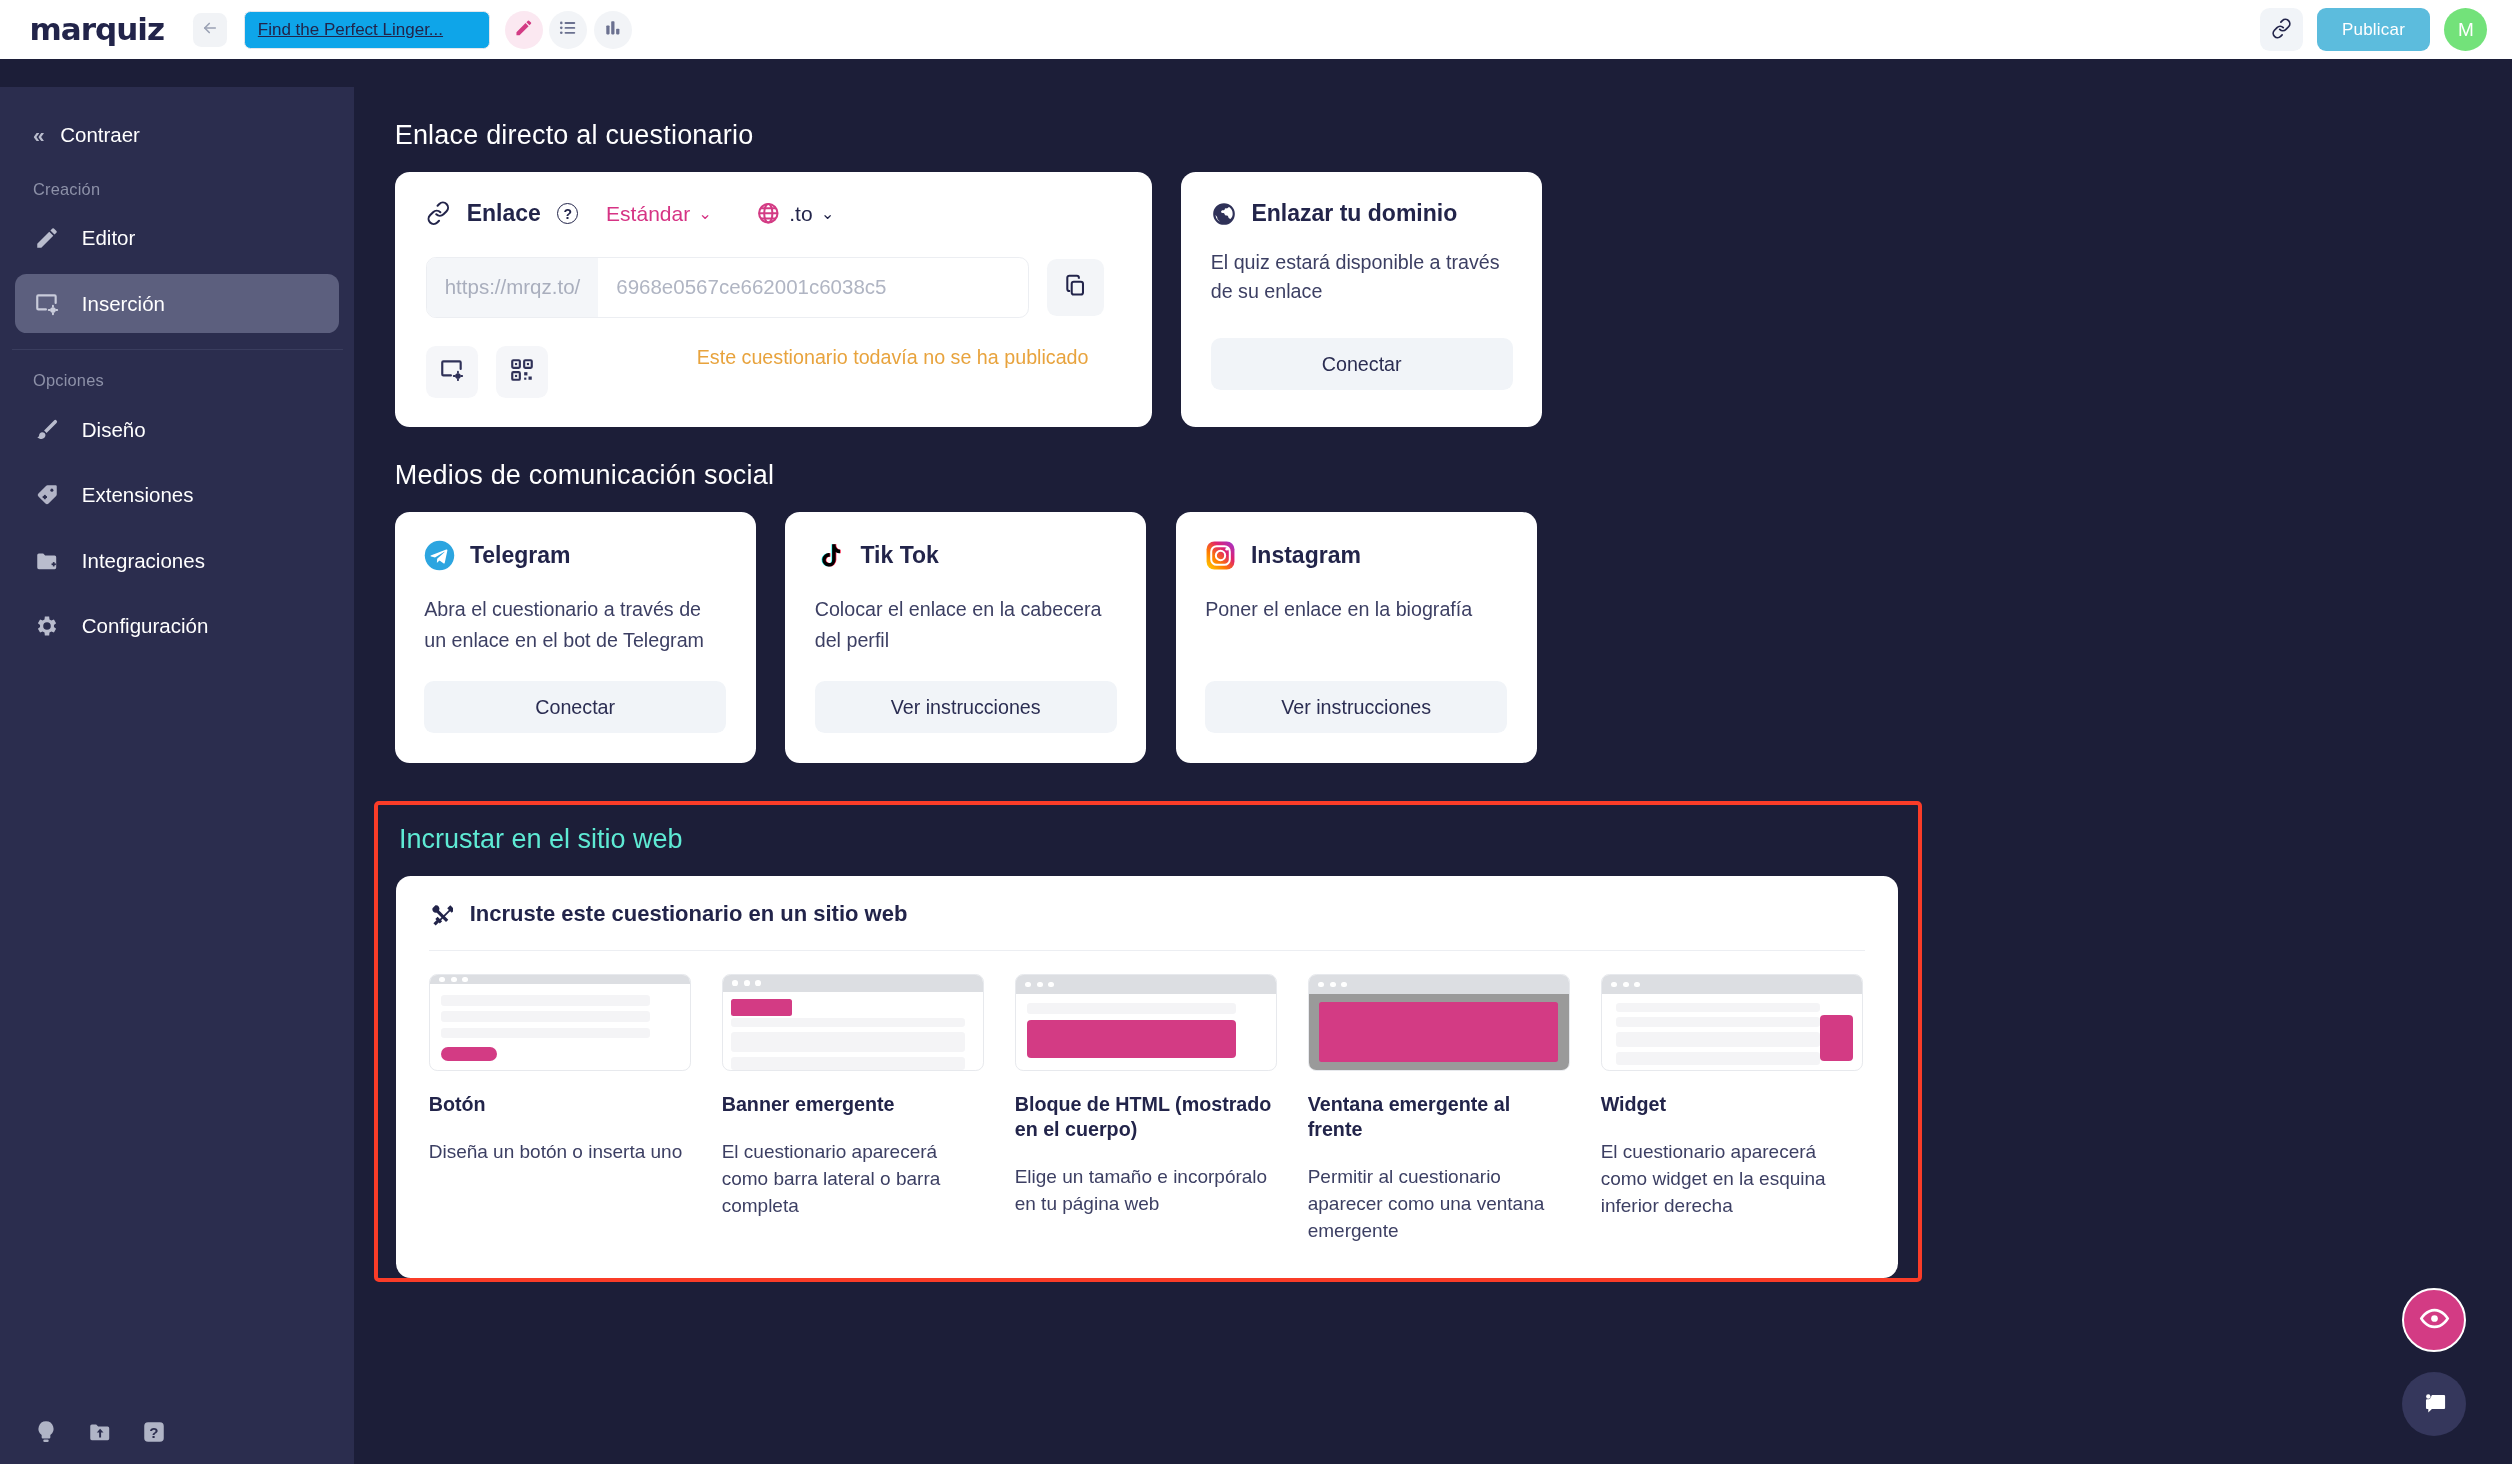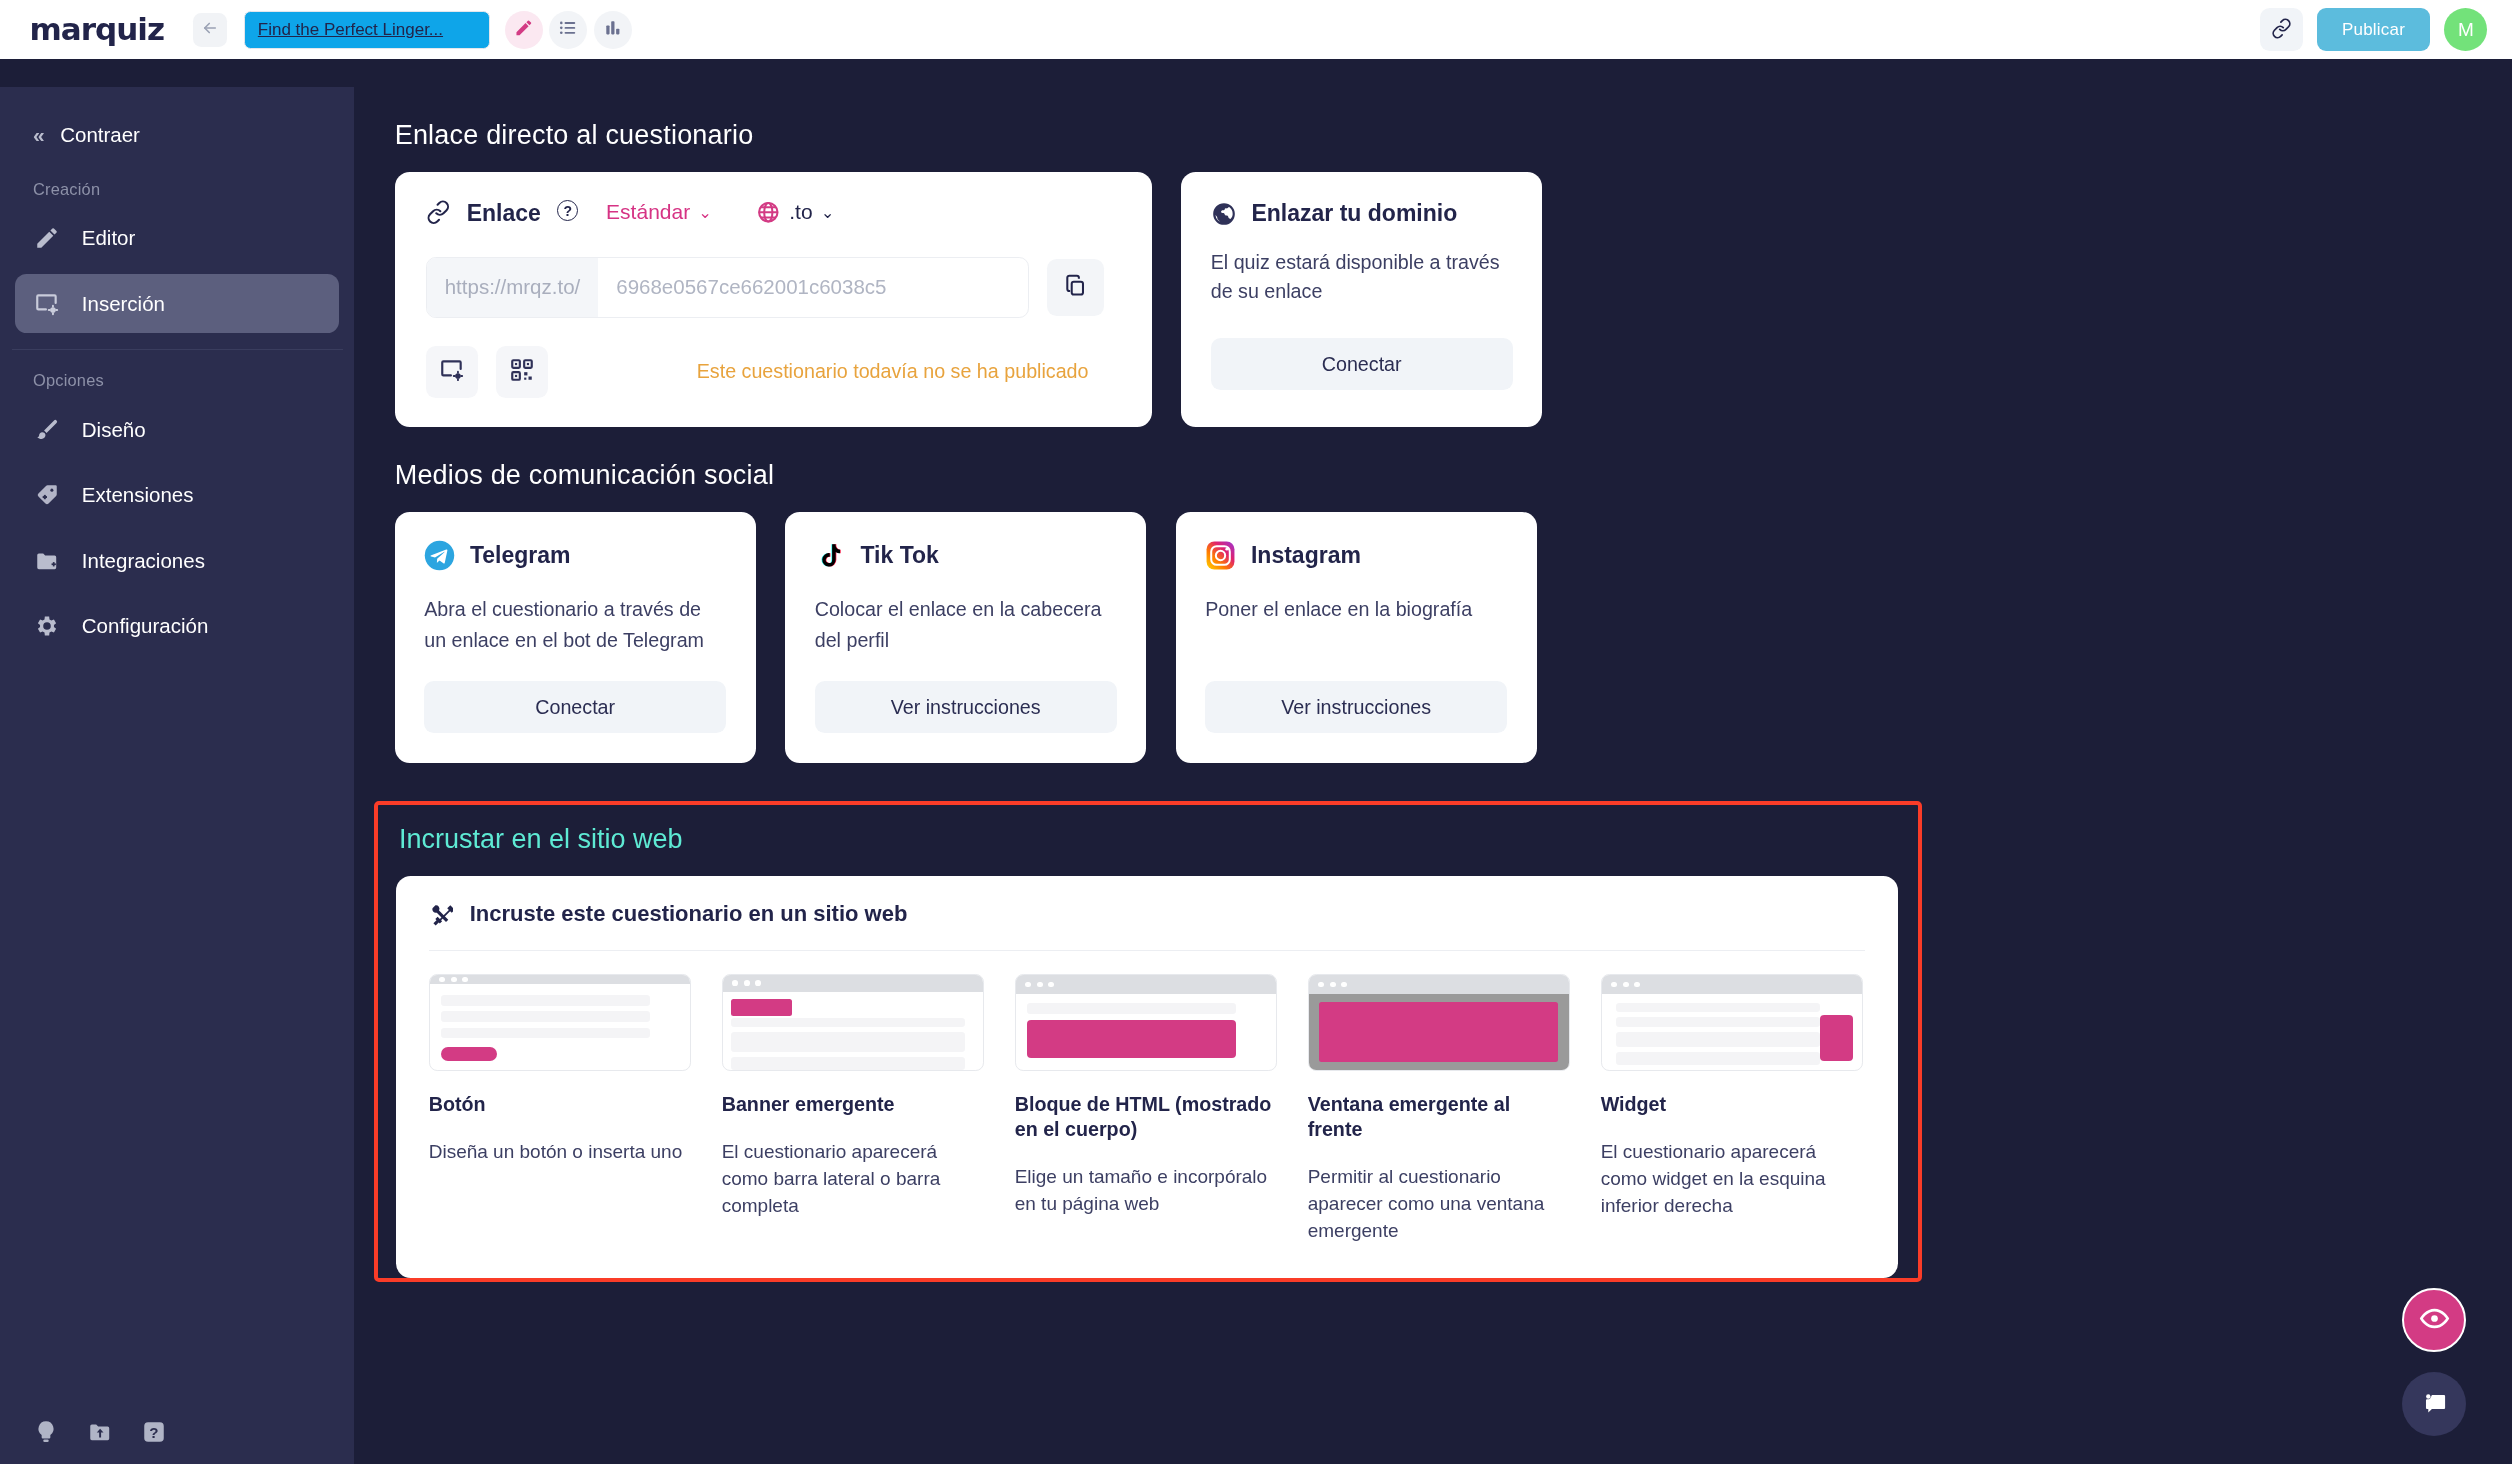--- a/index.html
+++ b/index.html
@@ -96,21 +96,21 @@
   .section-h{
     font-size:27px;font-weight:400;color:#fff;margin:0 0 21px 0;letter-spacing:0.2px;
   }
   .sec-wrap{padding-left:21px;}
 
   .row{display:flex;gap:29.5px;}
   .card{background:#fff;border-radius:14.8px;}
 
   
   .link-card{width:757px;padding:28px 31px 29.5px 31px;}
-  .link-head{display:flex;align-items:flex-start;gap:16.4px;margin-bottom:29.5px;}
+  .link-head{display:flex;align-items:center;gap:16.4px;margin-bottom:29.5px;}
   .lh-icon svg{width:24.6px;height:24.6px;display:block;}
   .lh-title{font-size:23px;font-weight:700;color:#22244a;}
   .help-circ{
     width:21px;height:21px;border-radius:50%;border:1.6px solid #22244a;color:#22244a;
     font-size:14px;display:flex;align-items:center;justify-content:center;cursor:pointer;
     font-weight:700;
   }
   .sel{
     display:flex;align-items:center;gap:8.2px;color:#d63384;font-size:21px;cursor:pointer;
     margin-left:11.5px;
@@ -130,21 +130,21 @@
   }
   .url-val{
     flex:1;display:flex;align-items:center;padding:0 18px;color:#b0b5c3;font-size:20.5px;cursor:text;
     white-space:nowrap;overflow:hidden;
   }
   .copy-btn{
     width:57px;height:57px;border-radius:9.8px;background:#f3f5f8;
     display:flex;align-items:center;justify-content:center;cursor:pointer;flex:0 0 auto;
   }
   .copy-btn svg{width:24.6px;height:24.6px;}
-  .link-foot{display:flex;align-items:center;gap:18px;}
+  .link-foot{display:flex;gap:18px;}
   .sq-btn{
     width:52px;height:52px;border-radius:9.8px;background:#f5f6f9;
     display:flex;align-items:center;justify-content:center;cursor:pointer;
   }
   .sq-btn svg{width:26px;height:26px;}
   .warn{color:#e8a33d;font-size:19.7px;margin-left:131px;}
 
   
   .dom-card{width:361px;padding:28px 29.5px 29.5px 29.5px;}
   .dom-head{display:flex;align-items:center;gap:14.8px;margin-bottom:21px;}

